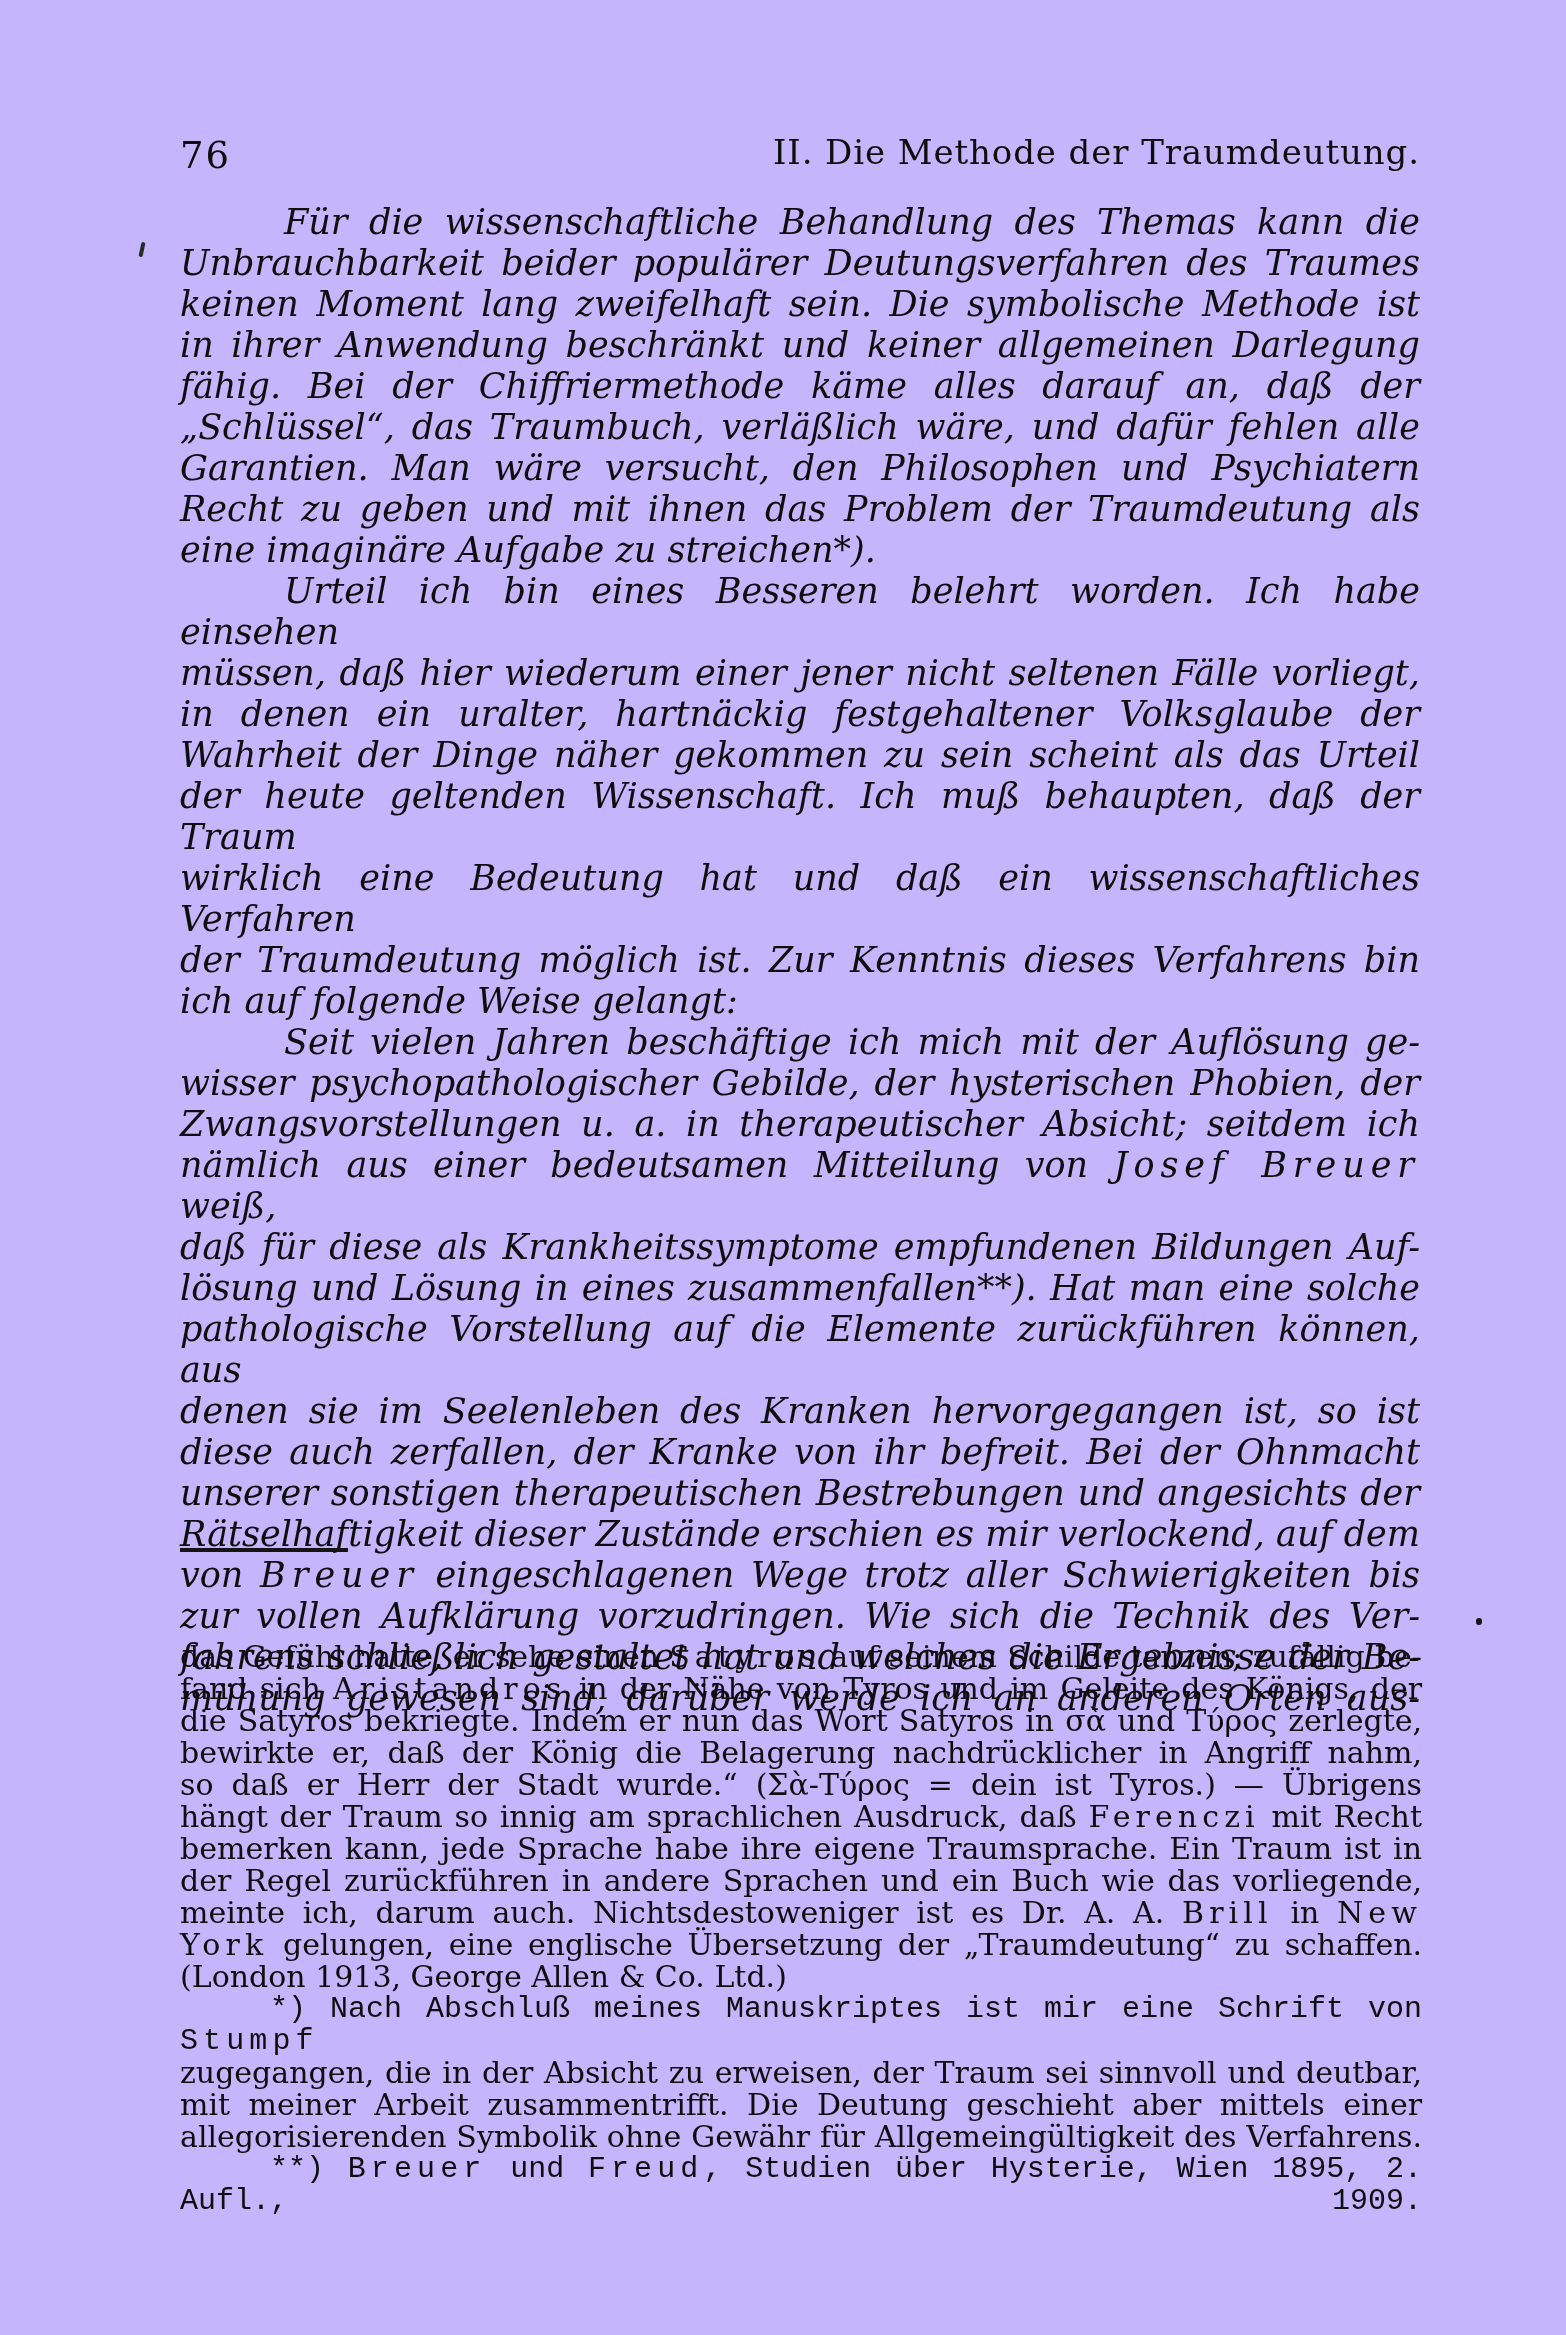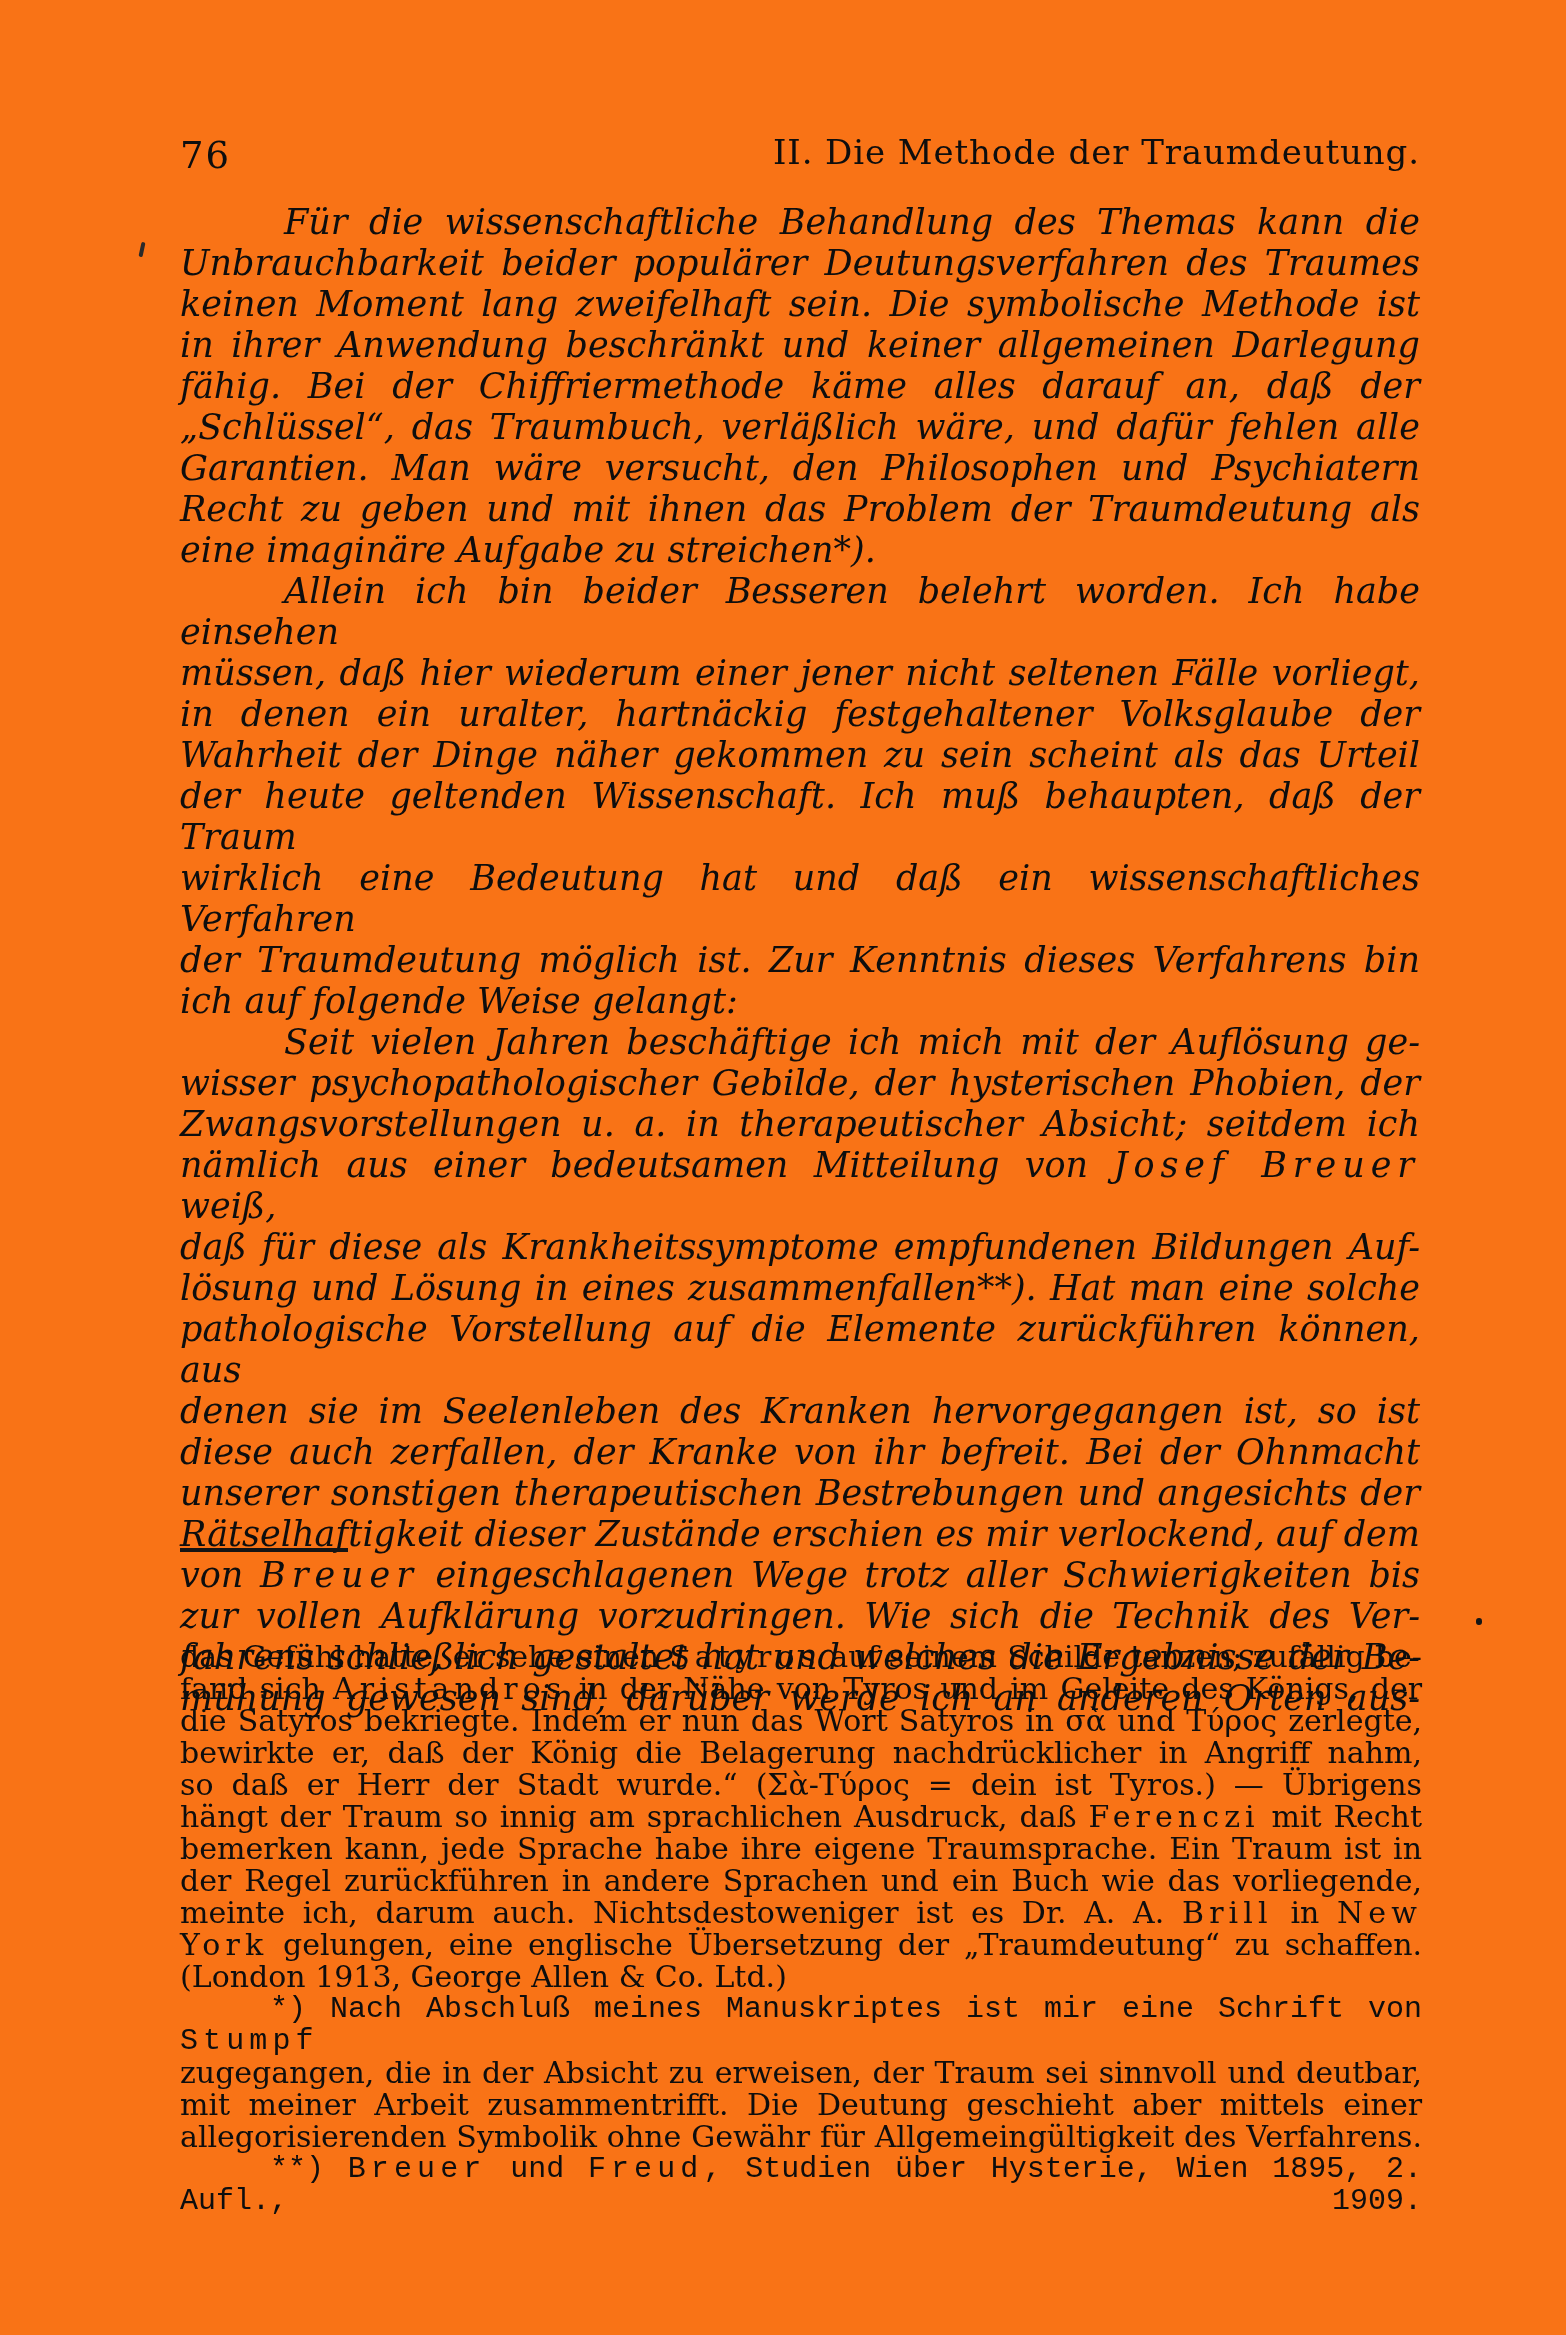--- a/index.html
+++ b/index.html
@@ -1,18 +1,18 @@
 <!DOCTYPE html>
 <html lang="de" style="font-size:15px"><head>
 <meta charset="utf-8">
 <style>
   html,body { margin:0; padding:0; background:#ffffff; }
   .page {
     position:relative; width:1566px; height:2336px;
-    background:#f97316; color:#0e0e0e; overflow:hidden;
+    background:#c4b5fd; color:#0e0e0e; overflow:hidden;
     font-family:"DejaVu Serif","Liberation Serif",serif;
   }
   .header-row { position:absolute; top:132px; left:180px; width:1240px; height:49px; }
   .page-number { position:absolute; left:0; top:1.9px; font-size:37px; letter-spacing:1.9px; }
   .running-title { text-align:right; font-size:34px; letter-spacing:0.9px; }
 
   .main-text {
     position:absolute; left:180px; top:202px; width:1240px;
     font-size:35px; line-height:41px;font-style:italic;
   }
@@ -58,21 +58,21 @@
         <div class="line">Unbrauchbarkeit beider populärer Deutungsverfahren des Traumes</div>
         <div class="line">keinen Moment lang zweifelhaft sein. Die symbolische Methode ist</div>
         <div class="line">in ihrer Anwendung beschränkt und keiner allgemeinen Darlegung</div>
         <div class="line">fähig. Bei der Chiffriermethode käme alles darauf an, daß der</div>
         <div class="line">„Schlüssel“, das Traumbuch, verläßlich wäre, und dafür fehlen alle</div>
         <div class="line">Garantien. Man wäre versucht, den Philosophen und Psychiatern</div>
         <div class="line">Recht zu geben und mit ihnen das Problem der Traumdeutung als</div>
         <div class="line last">eine imaginäre Aufgabe zu streichen*).</div>
       </div>
       <div class="para">
-        <div class="line indent">Allein ich bin beider Besseren belehrt worden. Ich habe einsehen</div>
+        <div class="line indent">Urteil ich bin eines Besseren belehrt worden. Ich habe einsehen</div>
         <div class="line">müssen, daß hier wiederum einer jener nicht seltenen Fälle vorliegt,</div>
         <div class="line">in denen ein uralter, hartnäckig festgehaltener Volksglaube der</div>
         <div class="line">Wahrheit der Dinge näher gekommen zu sein scheint als das Urteil</div>
         <div class="line">der heute geltenden Wissenschaft. Ich muß behaupten, daß der Traum</div>
         <div class="line">wirklich eine Bedeutung hat und daß ein wissenschaftliches Verfahren</div>
         <div class="line">der Traumdeutung möglich ist. Zur Kenntnis dieses Verfahrens bin</div>
         <div class="line last">ich auf folgende Weise gelangt:</div>
       </div>
       <div class="para">
         <div class="line indent">Seit vielen Jahren beschäftige ich mich mit der Auflösung ge-</div>

